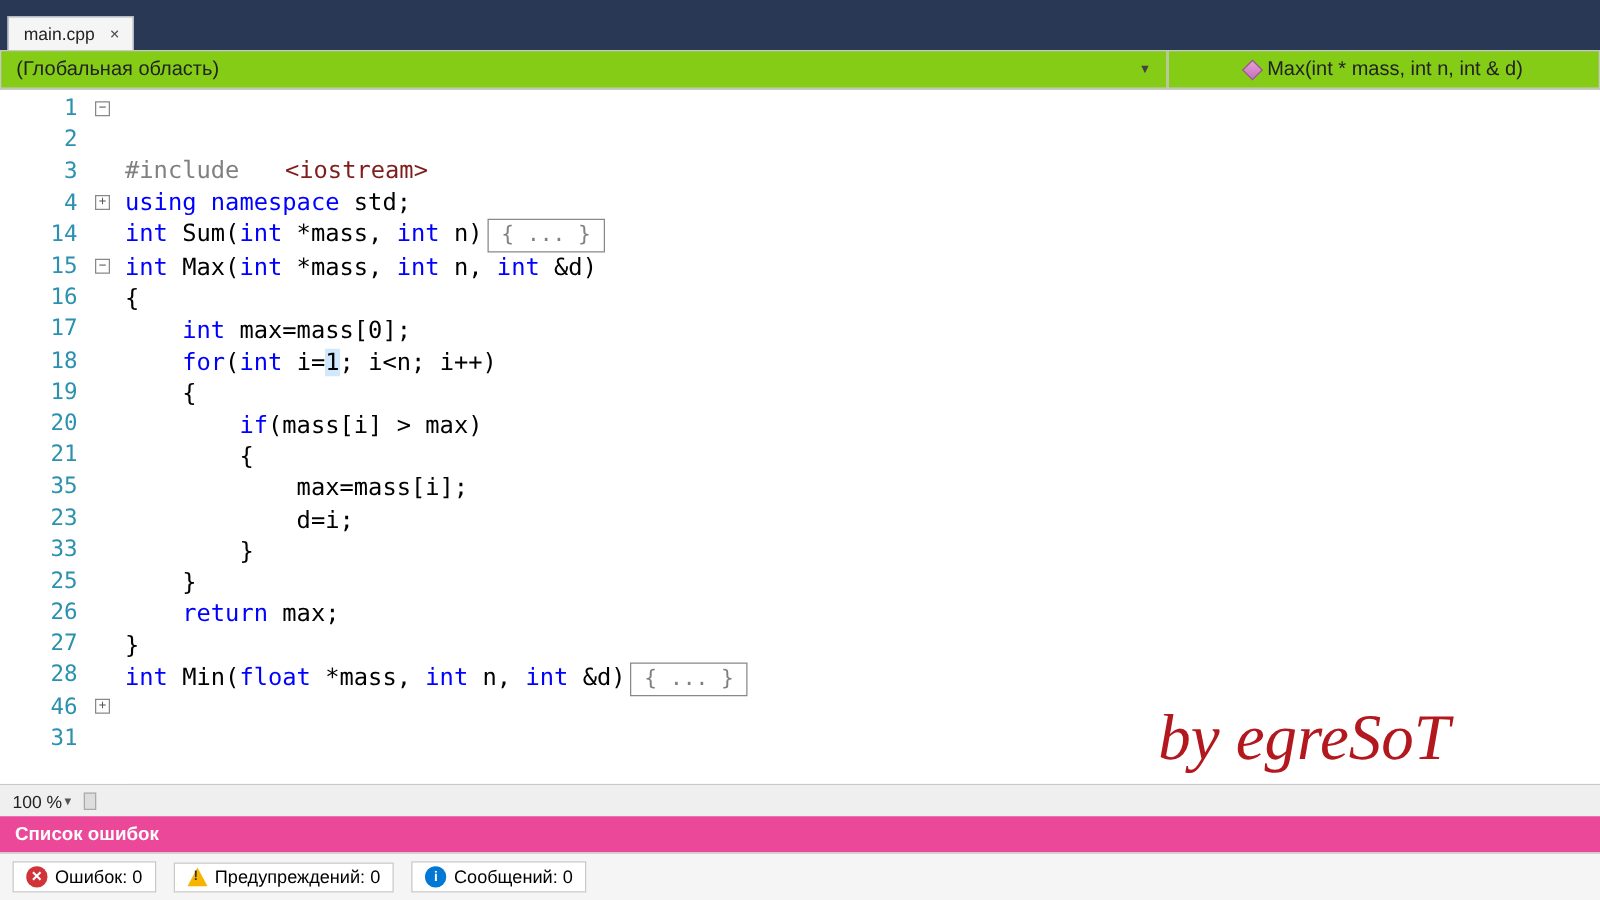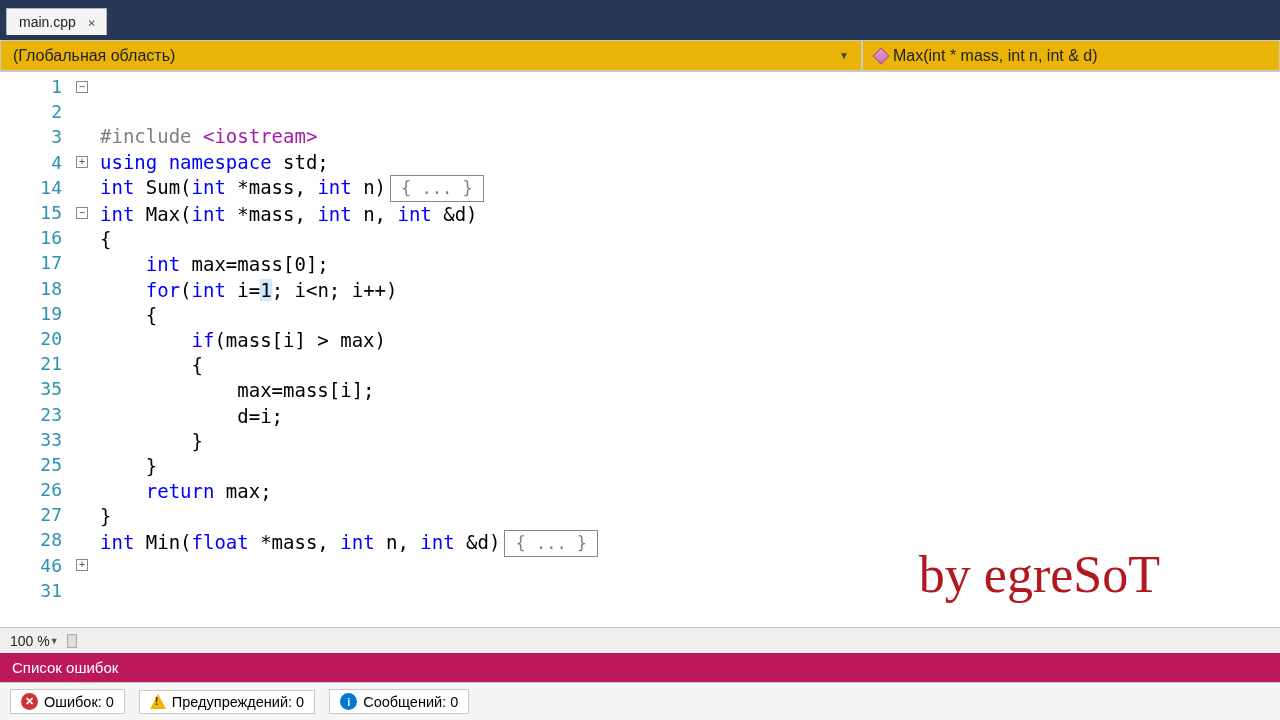--- a/index.html
+++ b/index.html
@@ -13,21 +13,21 @@
   display: flex;
   flex-direction: column;
 }
 .topbar {
   background: #293955;
   height: 8px;
 }
 .tabstrip {
   background: #293955;
   display: flex;
-  align-items: flex-start;
+  align-items: flex-end;
   height: 32px;
   padding-left: 6px;
 }
 .tab {
   background: #f5f5f5;
   padding: 5px 8px 5px 12px;
   display: flex;
   align-items: center;
   gap: 10px;
   border: 1px solid #b0b6bf;
@@ -48,29 +48,30 @@
   border-bottom: 1px solid #c8c8c8;
   height: 32px;
 }
 .scope-left, .scope-right {
   display: flex;
   align-items: center;
   padding: 0 12px;
   font-size: 16px;
   color: #222;
   border: 1px solid #c8c8c8;
-  background: #eab308;
+  background: #84cc16;
 }
 .scope-left {
   flex: 1;
   justify-content: space-between;
 }
 .scope-right {
-  width: 418px;
+  width: 346px;
   gap: 6px;
+  justify-content: center;
 }
 .scope-right .cube {
   width: 12px; height: 12px;
   background: linear-gradient(135deg, #e9a0d8, #c66fc0);
   border: 1px solid #a050a0;
   transform: rotate(45deg);
 }
 .editor-wrap {
   flex: 1;
   display: flex;
@@ -126,39 +127,40 @@
   font-family: Consolas, monospace;
   font-size: 19px;
   line-height: 25.2px;
   padding-top: 2px;
   white-space: pre;
   color: #000;
   position: relative;
 }
 .kw { color: #0000ff; }
 .pp { color: #808080; }
-.str { color: #a21caf; }
+.str { color: #7f1d1d; margin-left: 25px; }
 .collapsed-body {
   display: inline-block;
   border: 1px solid #888;
   padding: 0 10px;
   color: #808080;
   font-size: 17px;
   margin-left: 4px;
 }
 .hl {
   background: #cfe8fc;
 }
 .watermark {
   position: absolute;
   right: 120px;
-  bottom: 40px;
+  bottom: 24px;
   font-family: "Brush Script MT", cursive;
   font-size: 52px;
   color: #b2181e;
+  font-style: italic;
   pointer-events: none;
 }
 .zoombar {
   height: 26px;
   background: #efefef;
   border-top: 1px solid #c8c8c8;
   display: flex;
   align-items: center;
   padding: 0 10px;
   gap: 8px;
@@ -174,24 +176,25 @@
   font-size: 9px;
   color: #555;
 }
 .hscroll-knob {
   width: 10px;
   height: 14px;
   background: #ddd;
   border: 1px solid #aaa;
 }
 .errlist-header {
-  background: #be185d;
+  background: #ec4899;
   color: #fff;
   padding: 6px 12px;
   font-size: 15px;
+  font-weight: bold;
 }
 .errlist-body {
   background: #f5f5f5;
   display: flex;
   align-items: center;
   padding: 6px 10px;
   gap: 14px;
   border-top: 1px solid #c8c8c8;
 }
 .err-item {

